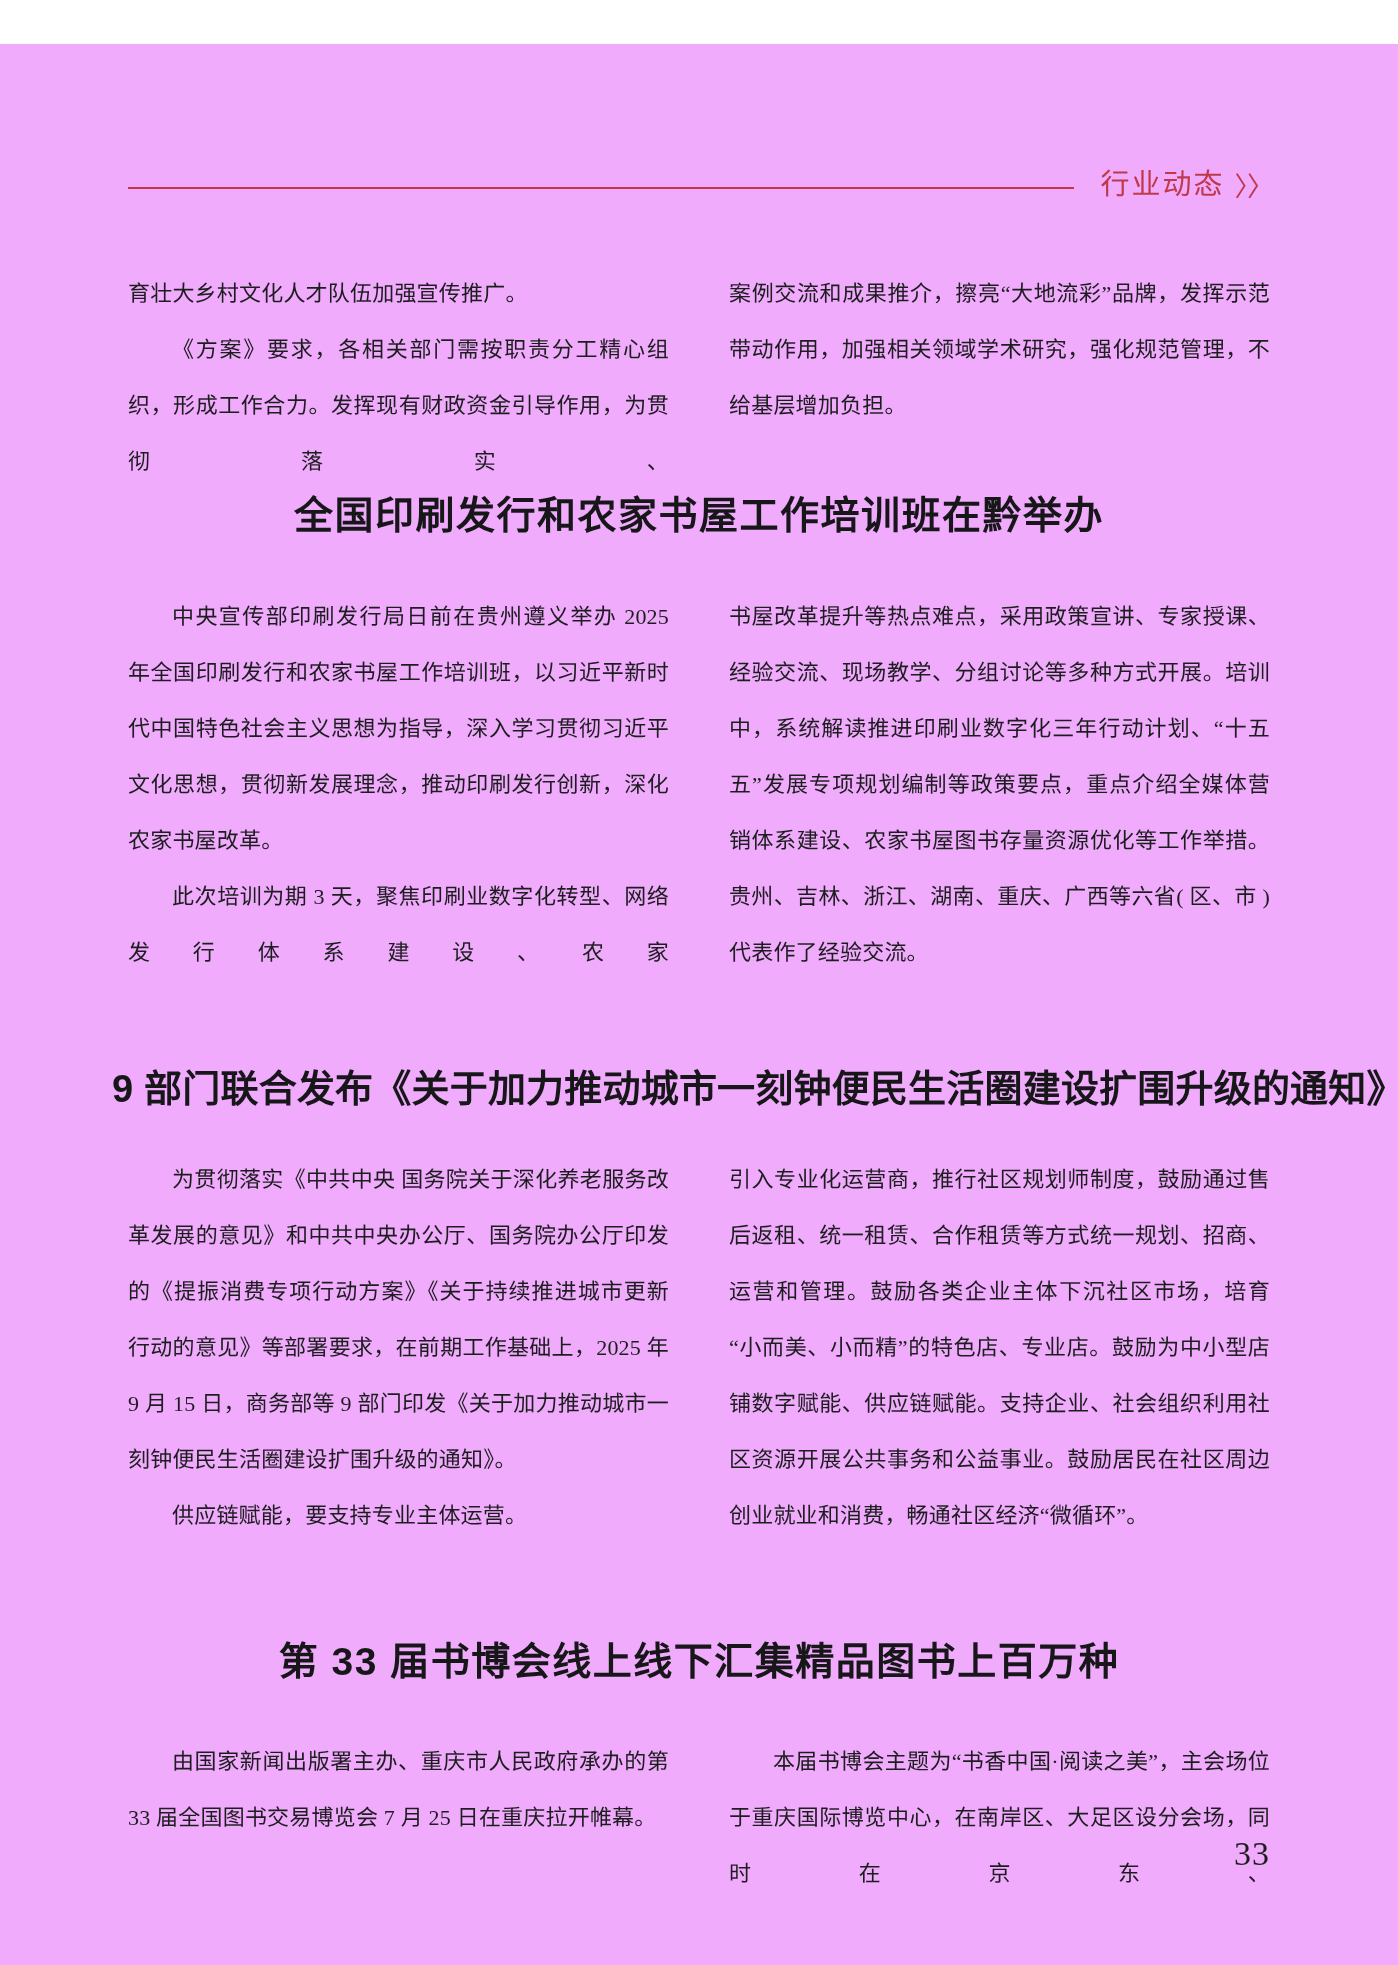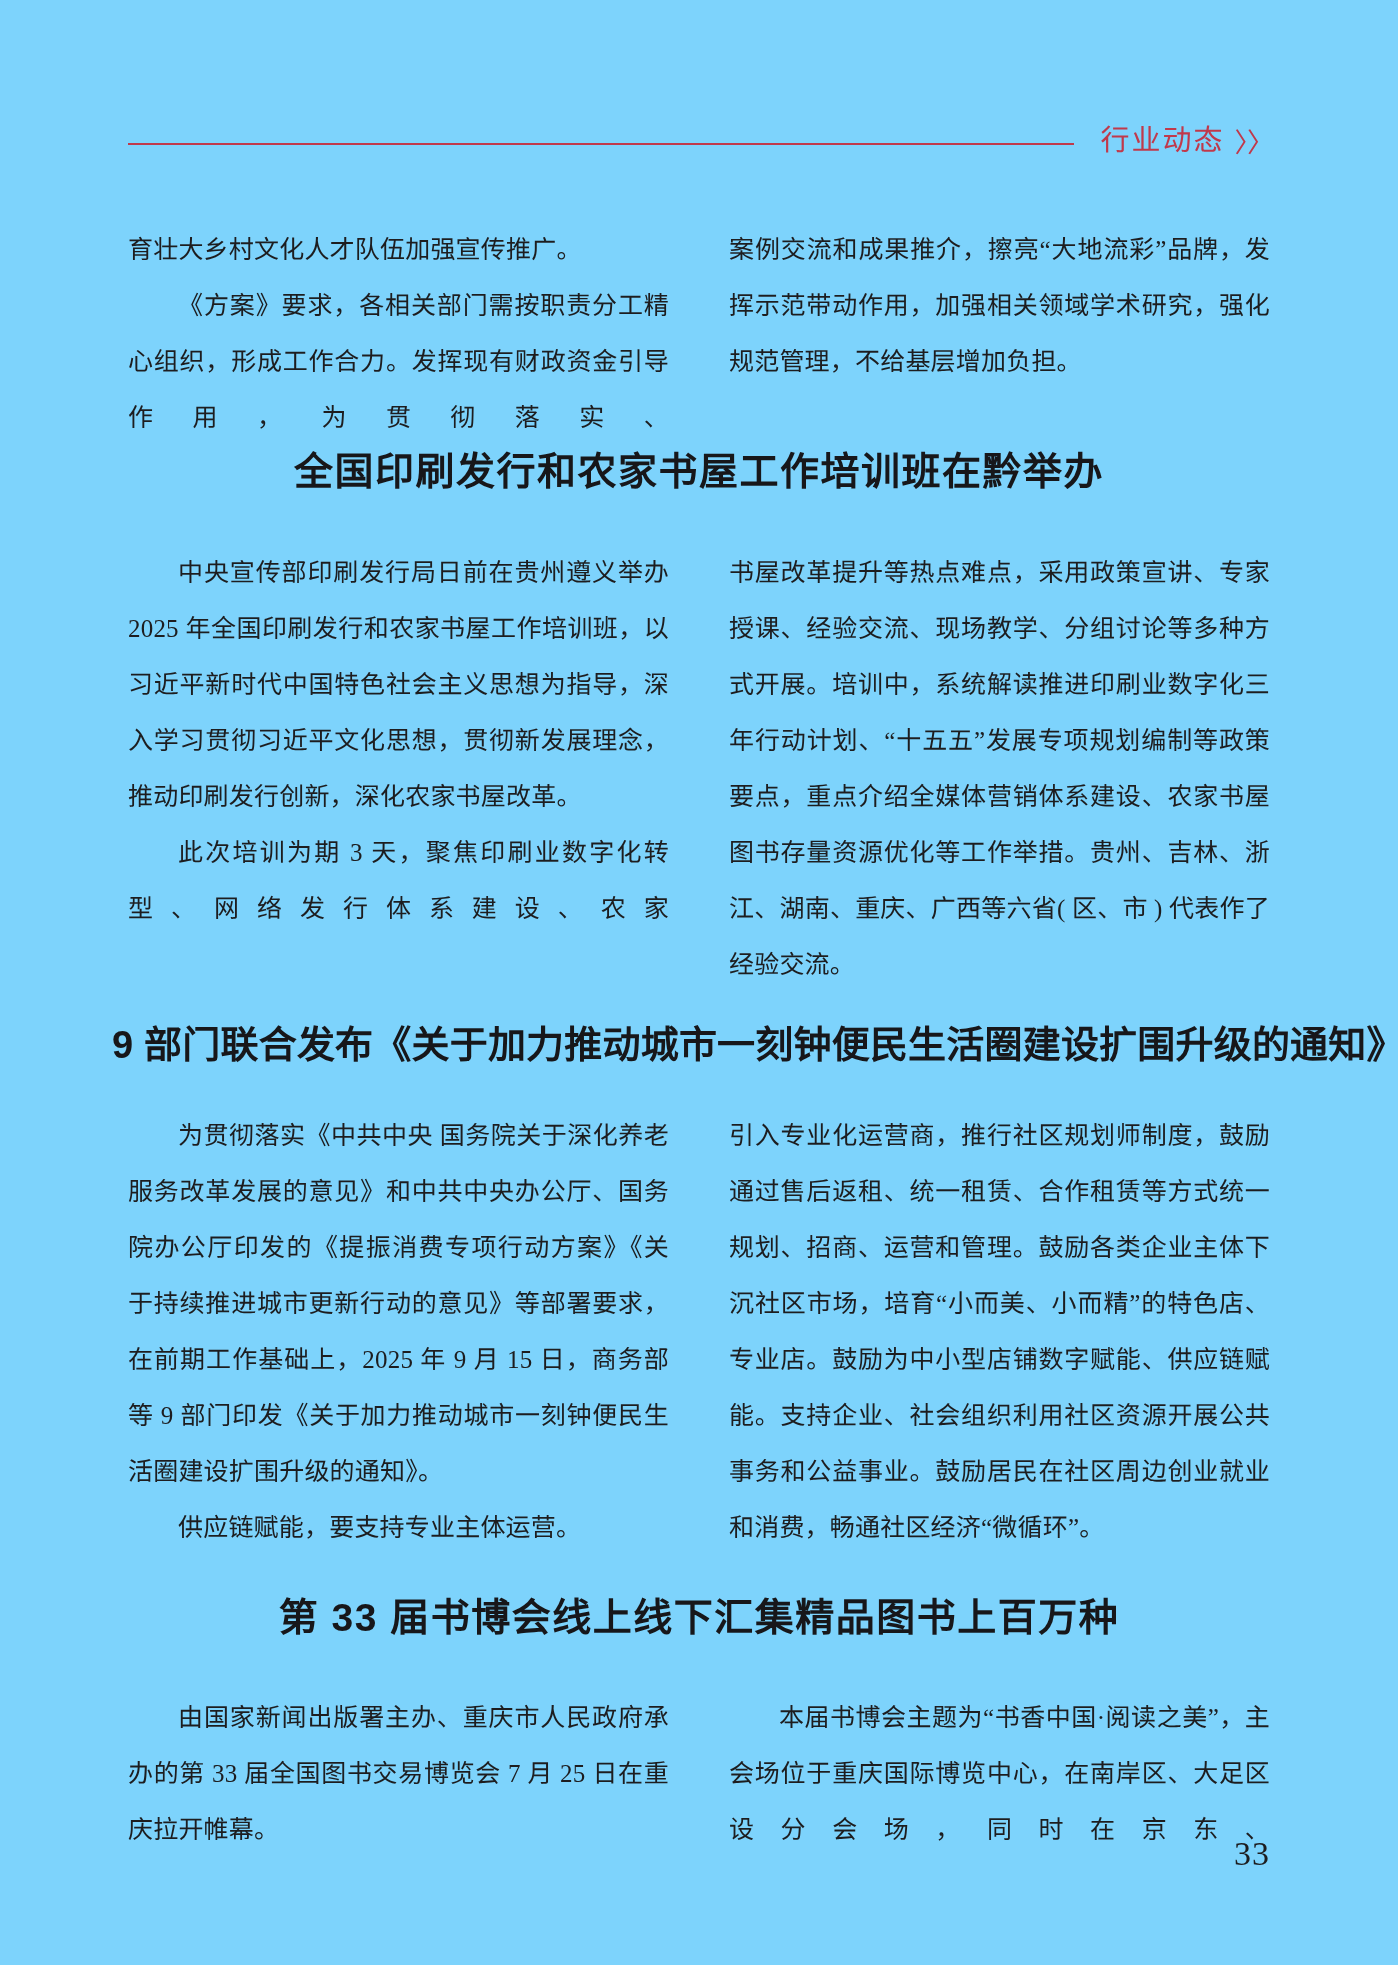--- a/index.html
+++ b/index.html
@@ -12,21 +12,22 @@
     height: 1965px;
     position: relative;
     font-family: "Liberation Serif", "DejaVu Serif", serif;
     color: #1b1b1b;
     overflow: hidden;
   }
 
   .page {
     position: absolute;
     inset: 0;
-    background: #7dd3fc;
+    background: #f0abfc;
+    margin-top: 44px;
   }
 
   
   .running-header {
     position: absolute;
     left: 0;
     right: 0;
     top: 112px;
     height: 56px;
     display: flex;
@@ -69,21 +70,21 @@
     gap: 60px;
   }
   .col {
     flex: 1 1 0;
     min-width: 0;
   }
 
   
   p.body {
     margin: 0;
-    font-size: 25px;
+    font-size: 22px;
     line-height: 56px;
     text-align: justify;
     text-align-last: left;
     text-justify: inter-character;
     letter-spacing: 0.2px;
     color: #1d1d1f;
     font-family: "Liberation Serif", "DejaVu Serif", serif;
   }
   p.body.indent {
     text-indent: 2em;

